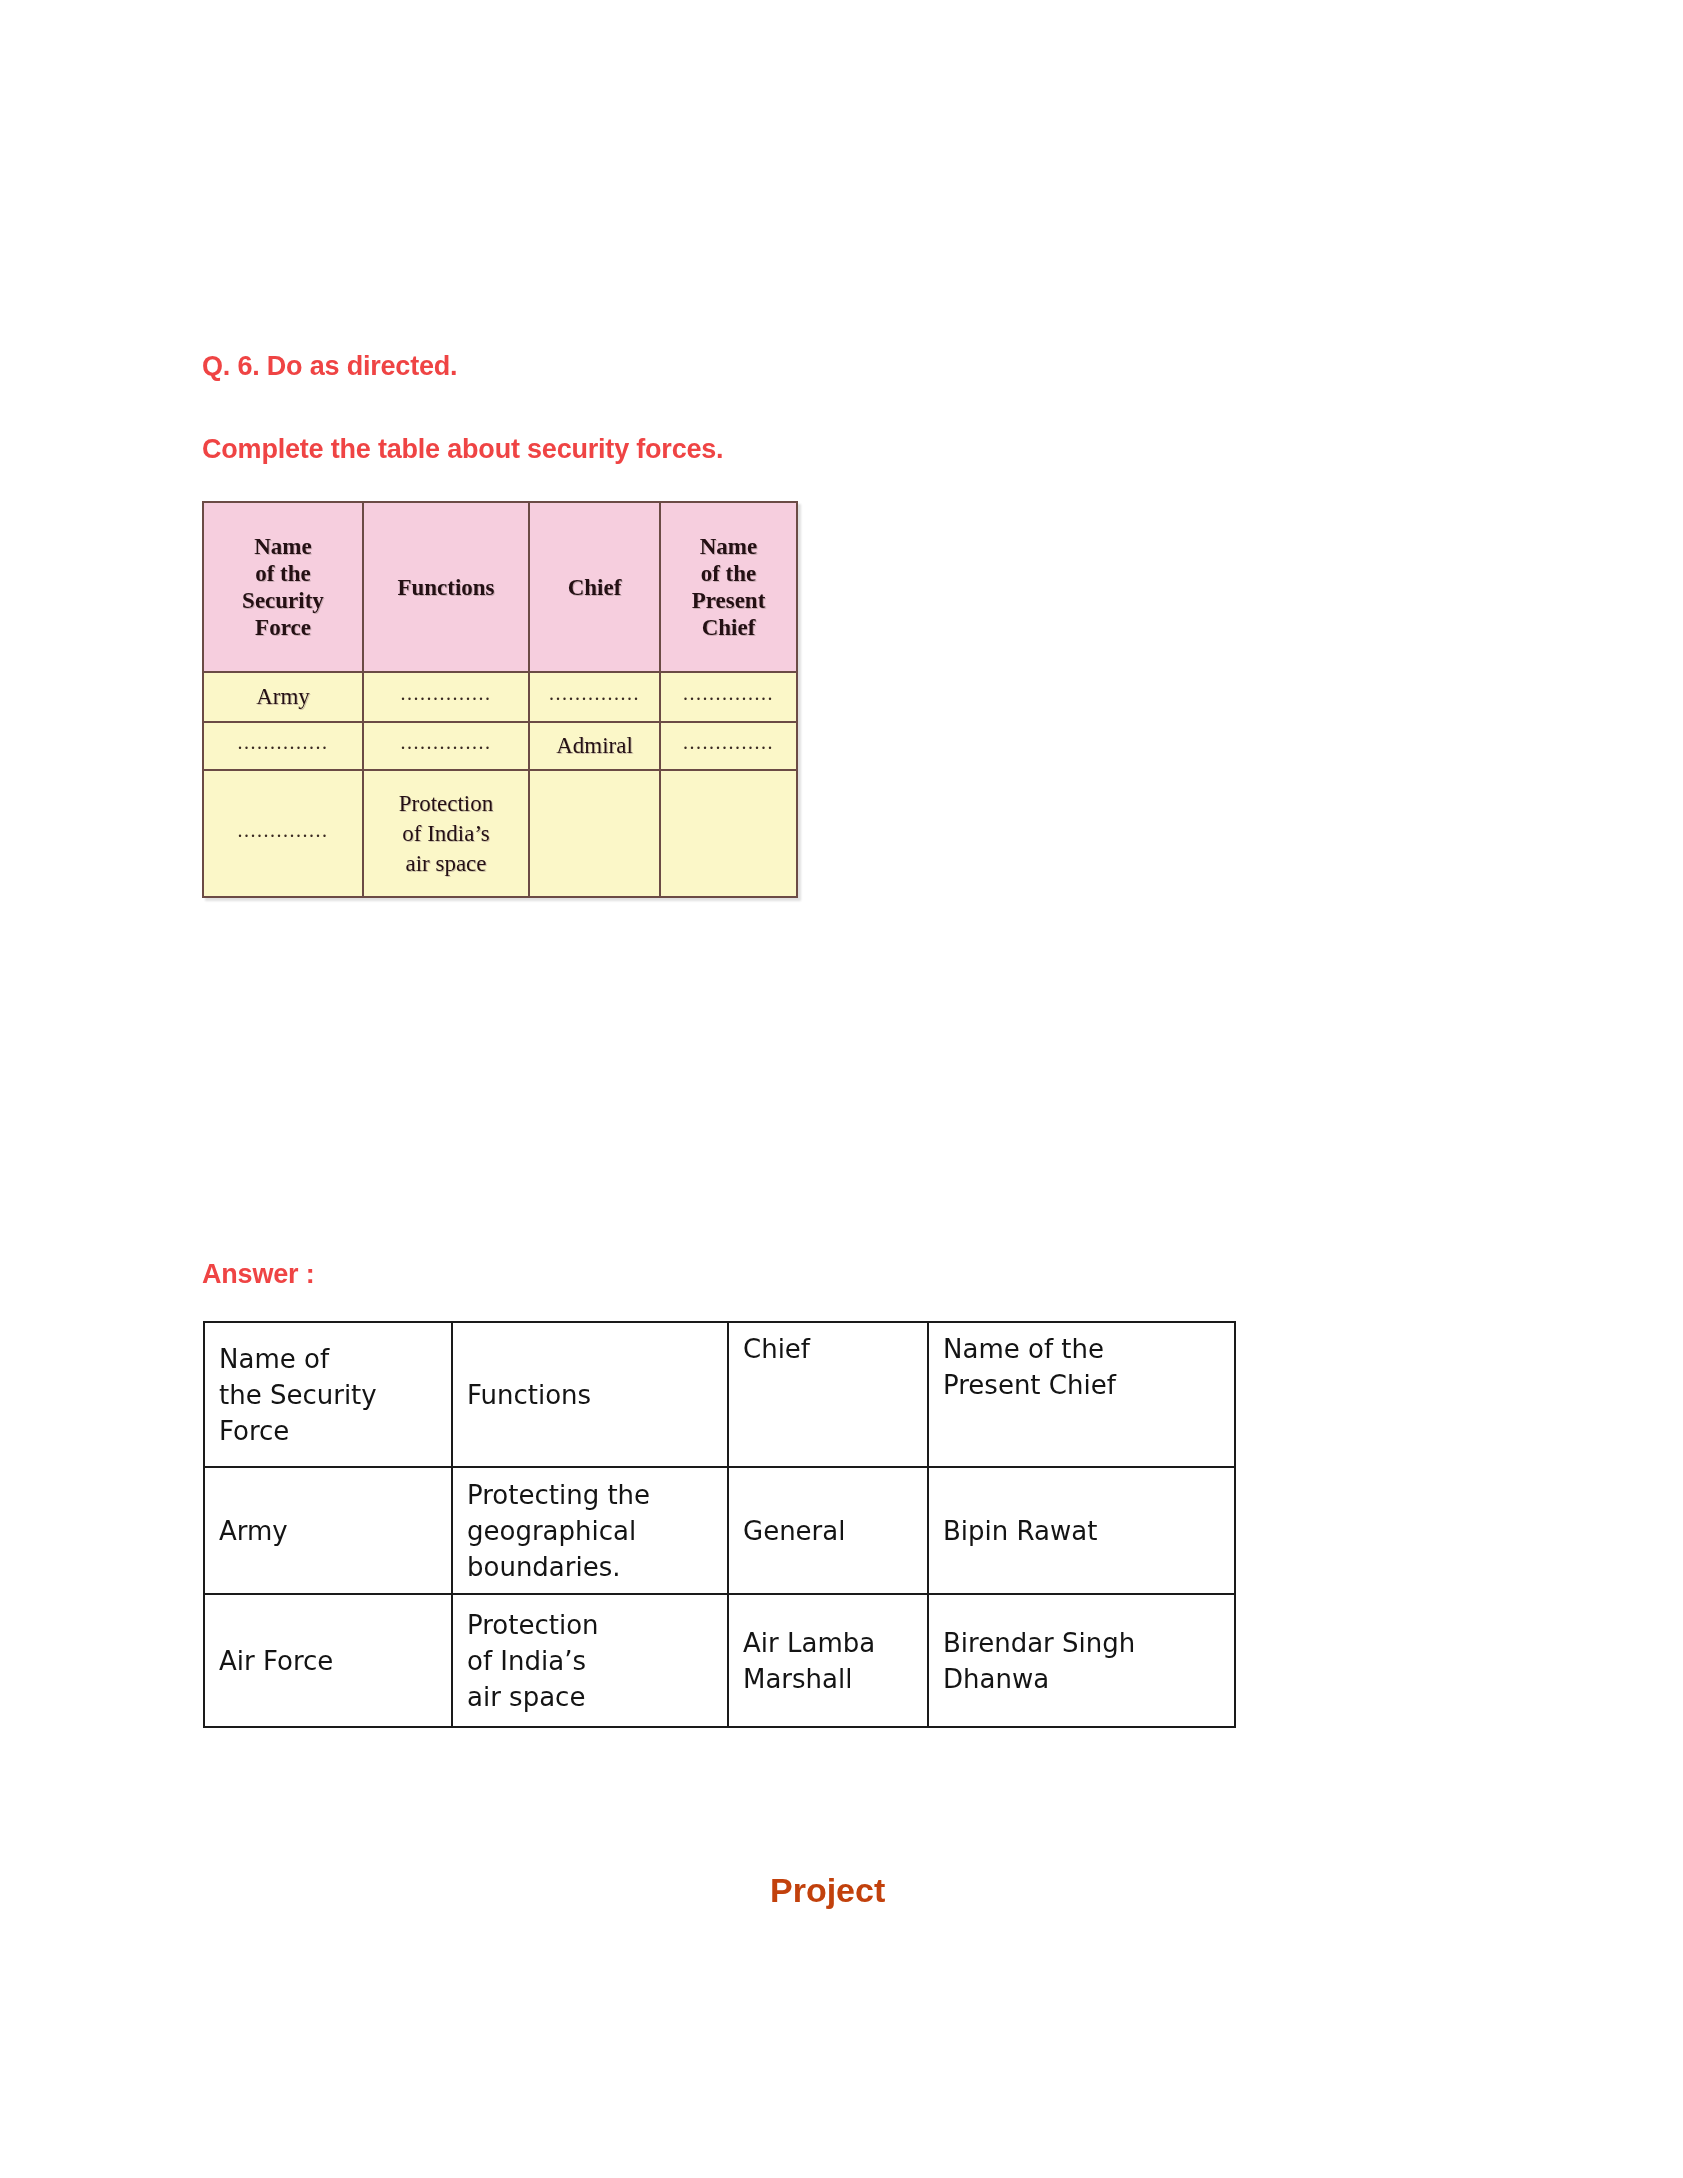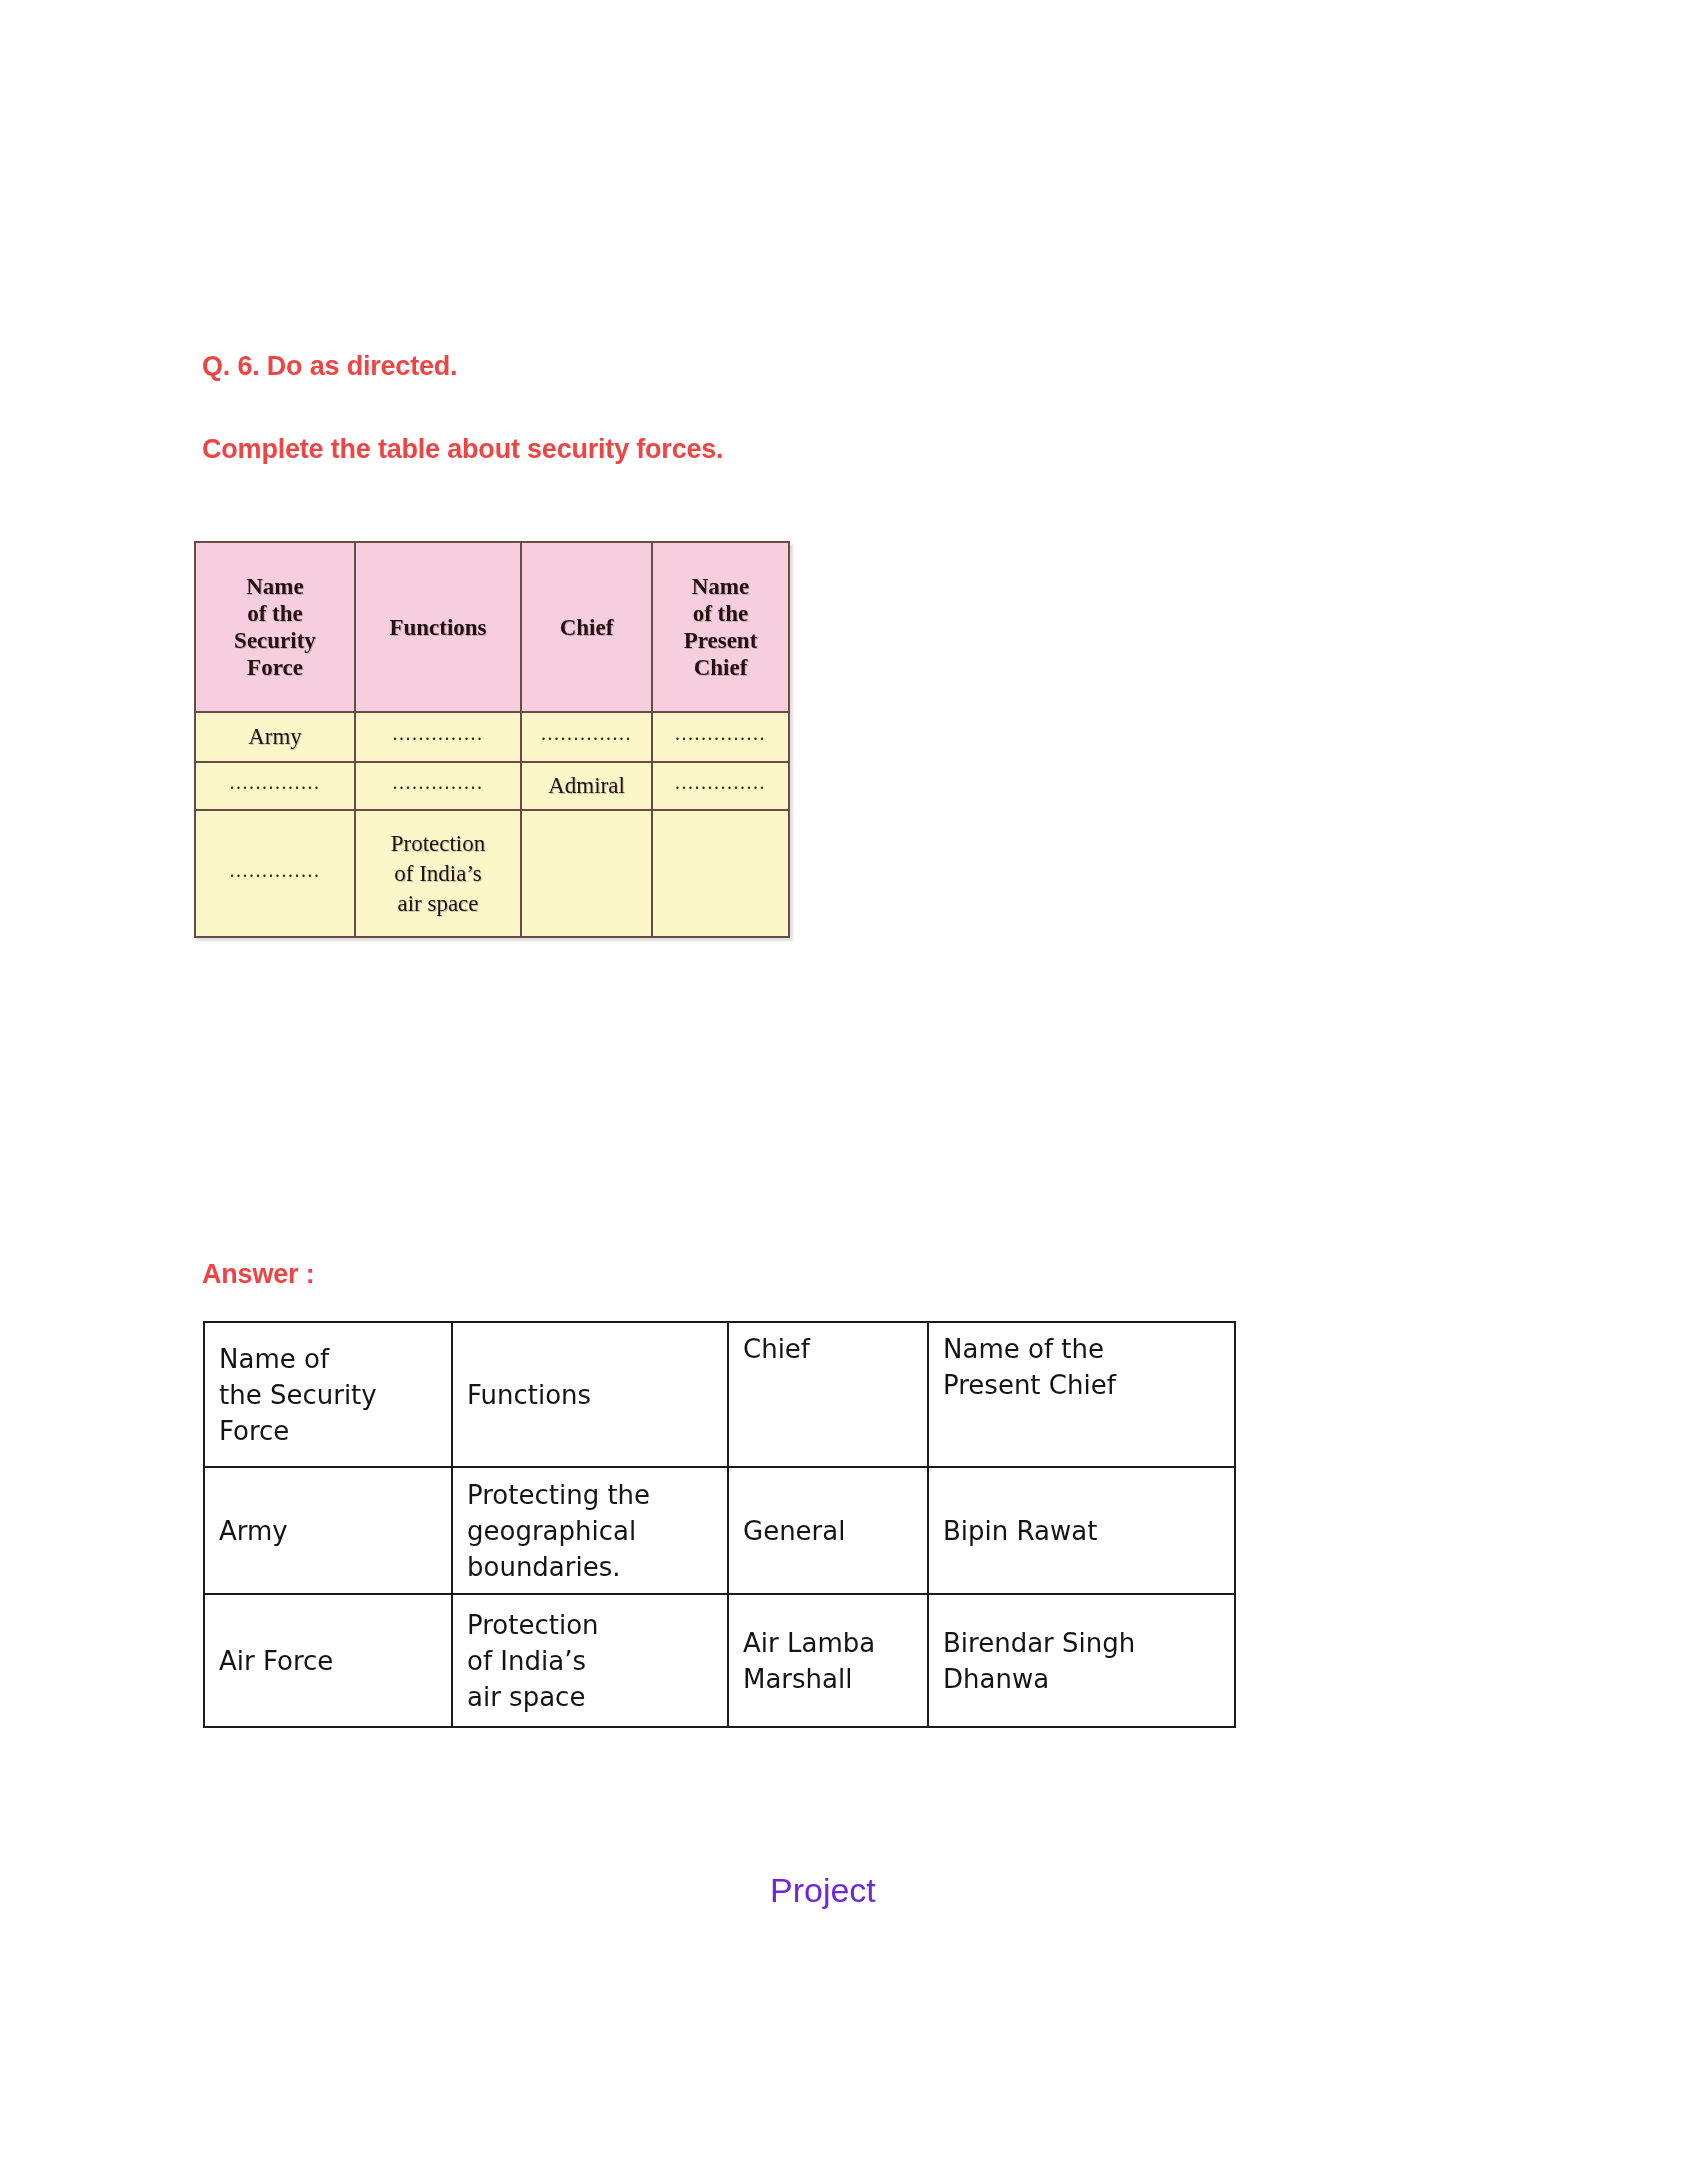--- a/index.html
+++ b/index.html
@@ -42,26 +42,25 @@
     font-size: 27px;
     color: #ef4444;
     letter-spacing: -0.2px;
   }
 
   .answer-lead { font-weight: bold; }
 
   
   .tbl1 {
     position: absolute;
-    left: 194px;
+    left: 202px;
     top: 501px;
     border-collapse: collapse;
     table-layout: fixed;
     box-shadow: 3px 3px 2px rgba(0,0,0,0.12);
-    margin-top: 40px;
   }
   .tbl1 td, .tbl1 th {
     border: 2px solid #6b4b45;
     font-family: "Liberation Serif", serif;
     font-weight: bold;
     font-size: 23px;
     color: #241014;
     text-align: center;
     vertical-align: middle;
     padding: 2px 4px;
@@ -164,23 +163,23 @@
   .tbl2 .k4 { width: 277px; }
   .tbl2 .hrow td { height: 127px; }
   .tbl2 .b1 td { height: 109px; }
   .tbl2 .b2 td { height: 79px; }
   .tbl2 .b3 td { height: 115px; }
   .tbl2 .wrap { white-space: pre-line; }
 
   .project {
     position: absolute;
     font-family: "Liberation Sans", sans-serif;
-    font-weight: normal;
+    font-weight: bold;
     font-size: 34px;
-    color: #6d28d9;
+    color: #c2410c;
   }
 </style>
 </head>
 <body>
 
 <div class="page">
 
 
   <div class="heading" style="left:202px; top:351px;">Q. 6. Do as directed.</div>
 

